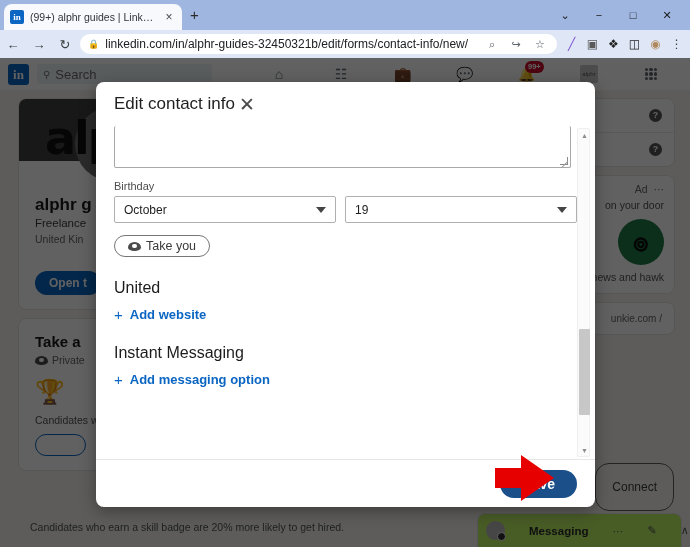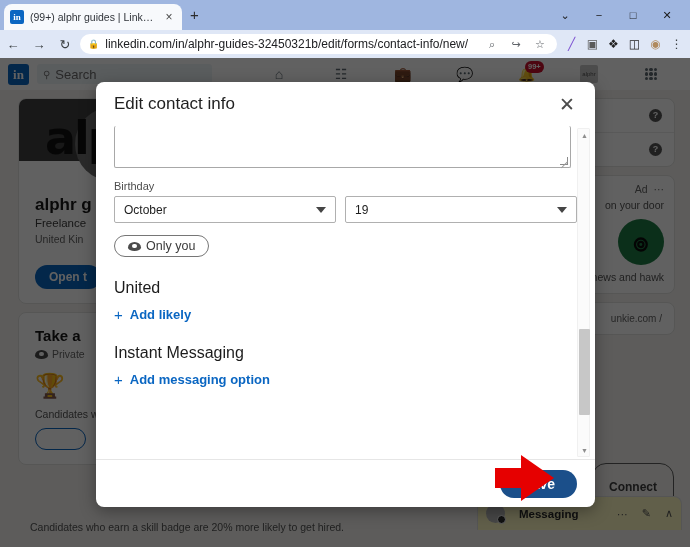--- a/index.html
+++ b/index.html
@@ -134,21 +134,21 @@
   }
   .cover-circle {
     position: absolute; left: 56px; top: 8px; width: 74px; height: 74px;
     border-radius: 50%; background: #6e6e6e;
   }
   .prof-body { padding: 34px 16px 14px; }
   .prof-name { font-size: 17px; font-weight: bold; color: #1a1a1a; }
   .prof-sub { font-size: 11.5px; color: #3b3b3b; margin-top: 2px; }
   .prof-loc { font-size: 10.5px; color: #666; margin-top: 4px; }
   .prof-btn {
-    margin-top: 20px; display: inline-block; background: #0a66c2; color: #fff;
+    margin-top: 26px; display: inline-block; background: #0a66c2; color: #fff;
     border-radius: 14px; padding: 5px 14px; font-size: 12px; font-weight: bold;
   }
   .sect-title { font-size: 15px; font-weight: bold; color: #191919; }
   .sect-private {
     font-size: 10.5px; color: #666; margin-top: 4px;
     display: flex; align-items: center; gap: 4px;
   }
   .trophy { font-size: 24px; margin-top: 12px; display: block; }
   .sect-note { font-size: 10.5px; color: #555; margin-top: 8px; }
   .ghost-btn {
@@ -178,27 +178,27 @@
     width: 46px; height: 46px; border-radius: 50%; background: #1d7c44;
     margin: 4px 10px 6px auto; color: #0b0b0b; font-size: 26px;
     font-weight: bold; text-align: center; line-height: 46px;
     font-family: "DejaVu Sans", sans-serif;
   }
   .ad-body { padding: 0 10px 10px; font-size: 10.5px; color: #555; text-align: right; }
   .rail-foot { padding: 10px 12px; font-size: 10px; color: #666; text-align: right; }
   .connect-pill {
     position: absolute; right: 16px; bottom: 36px; border: 1px solid #5e5e5e;
     color: #3d3d3d; border-radius: 14px; padding: 16px 16px; font-size: 12px;
-    font-weight: bold; background: transparent;
+    font-weight: normal; background: transparent;
   }
   .msg-bar {
-    position: absolute; right: 8px; bottom: 17px; width: 205px; height: 34px;
-    background: #fef9c3; border: 1px solid #e0e0e0; border-bottom: none;
+    position: absolute; right: 8px; bottom: 0; width: 205px; height: 34px;
+    background: #bef264; border: 1px solid #e0e0e0; border-bottom: none;
     border-radius: 8px 8px 0 0; display: flex; align-items: center;
-    padding: 0 8px; gap: 14px;
+    padding: 0 8px; gap: 24px;
   }
   .msg-avatar {
     width: 19px; height: 19px; border-radius: 50%; background: #b9b9b9;
     position: relative; flex: 0 0 auto;
   }
   .msg-avatar::after {
     content: ''; position: absolute; right: -1px; bottom: -1px;
     width: 7px; height: 7px; background: #2f2f2f; border-radius: 50%;
     border: 1.5px solid #fff;
   }
@@ -215,21 +215,21 @@
     background: rgba(0,0,0,0.62);
   }
 
   
   .modal {
     position: absolute; left: 96px; top: 82px; width: 499px; height: 425px;
     background: #fff; border-radius: 8px; display: flex; flex-direction: column;
     box-shadow: 0 4px 16px rgba(0,0,0,0.35); overflow: hidden;
   }
   .modal-head {
-    height: 44px; display: flex; align-items: center; justify-content: space-between;
+    height: 44px; display: flex; align-items: center; justify-content: flex-start;
     padding: 0 16px 0 18px; flex: 0 0 auto;
   }
   .modal-title { font-size: 17px; color: #1f1f1f; }
   .modal-close {
     font-size: 19px; color: #4b4b4b; line-height: 1; width: 24px;
     text-align: center; font-family: "DejaVu Sans", sans-serif;
   }
   .modal-body {
     flex: 1 1 auto; position: relative; padding: 0 24px 0 18px; overflow: hidden;
   }
@@ -488,27 +488,27 @@
           <span class="caret"></span>
         </div>
         <div class="select sel-day">
           <span>19</span>
           <span class="caret"></span>
         </div>
       </div>
 
       <div class="vis-chip">
         <span class="eye"></span>
-        <span>Only you</span>
+        <span>Take you</span>
       </div>
 
       <div class="h-sect">United</div>
       <div class="add-link">
         <span class="plus">+</span>
-        <span>Add likely</span>
+        <span>Add website</span>
       </div>
 
       <div class="h-sect">Instant Messaging</div>
       <div class="add-link">
         <span class="plus">+</span>
         <span>Add messaging option</span>
       </div>
 
       <div class="mscroll">
         <div class="msc-arrow msc-up">▲</div>

